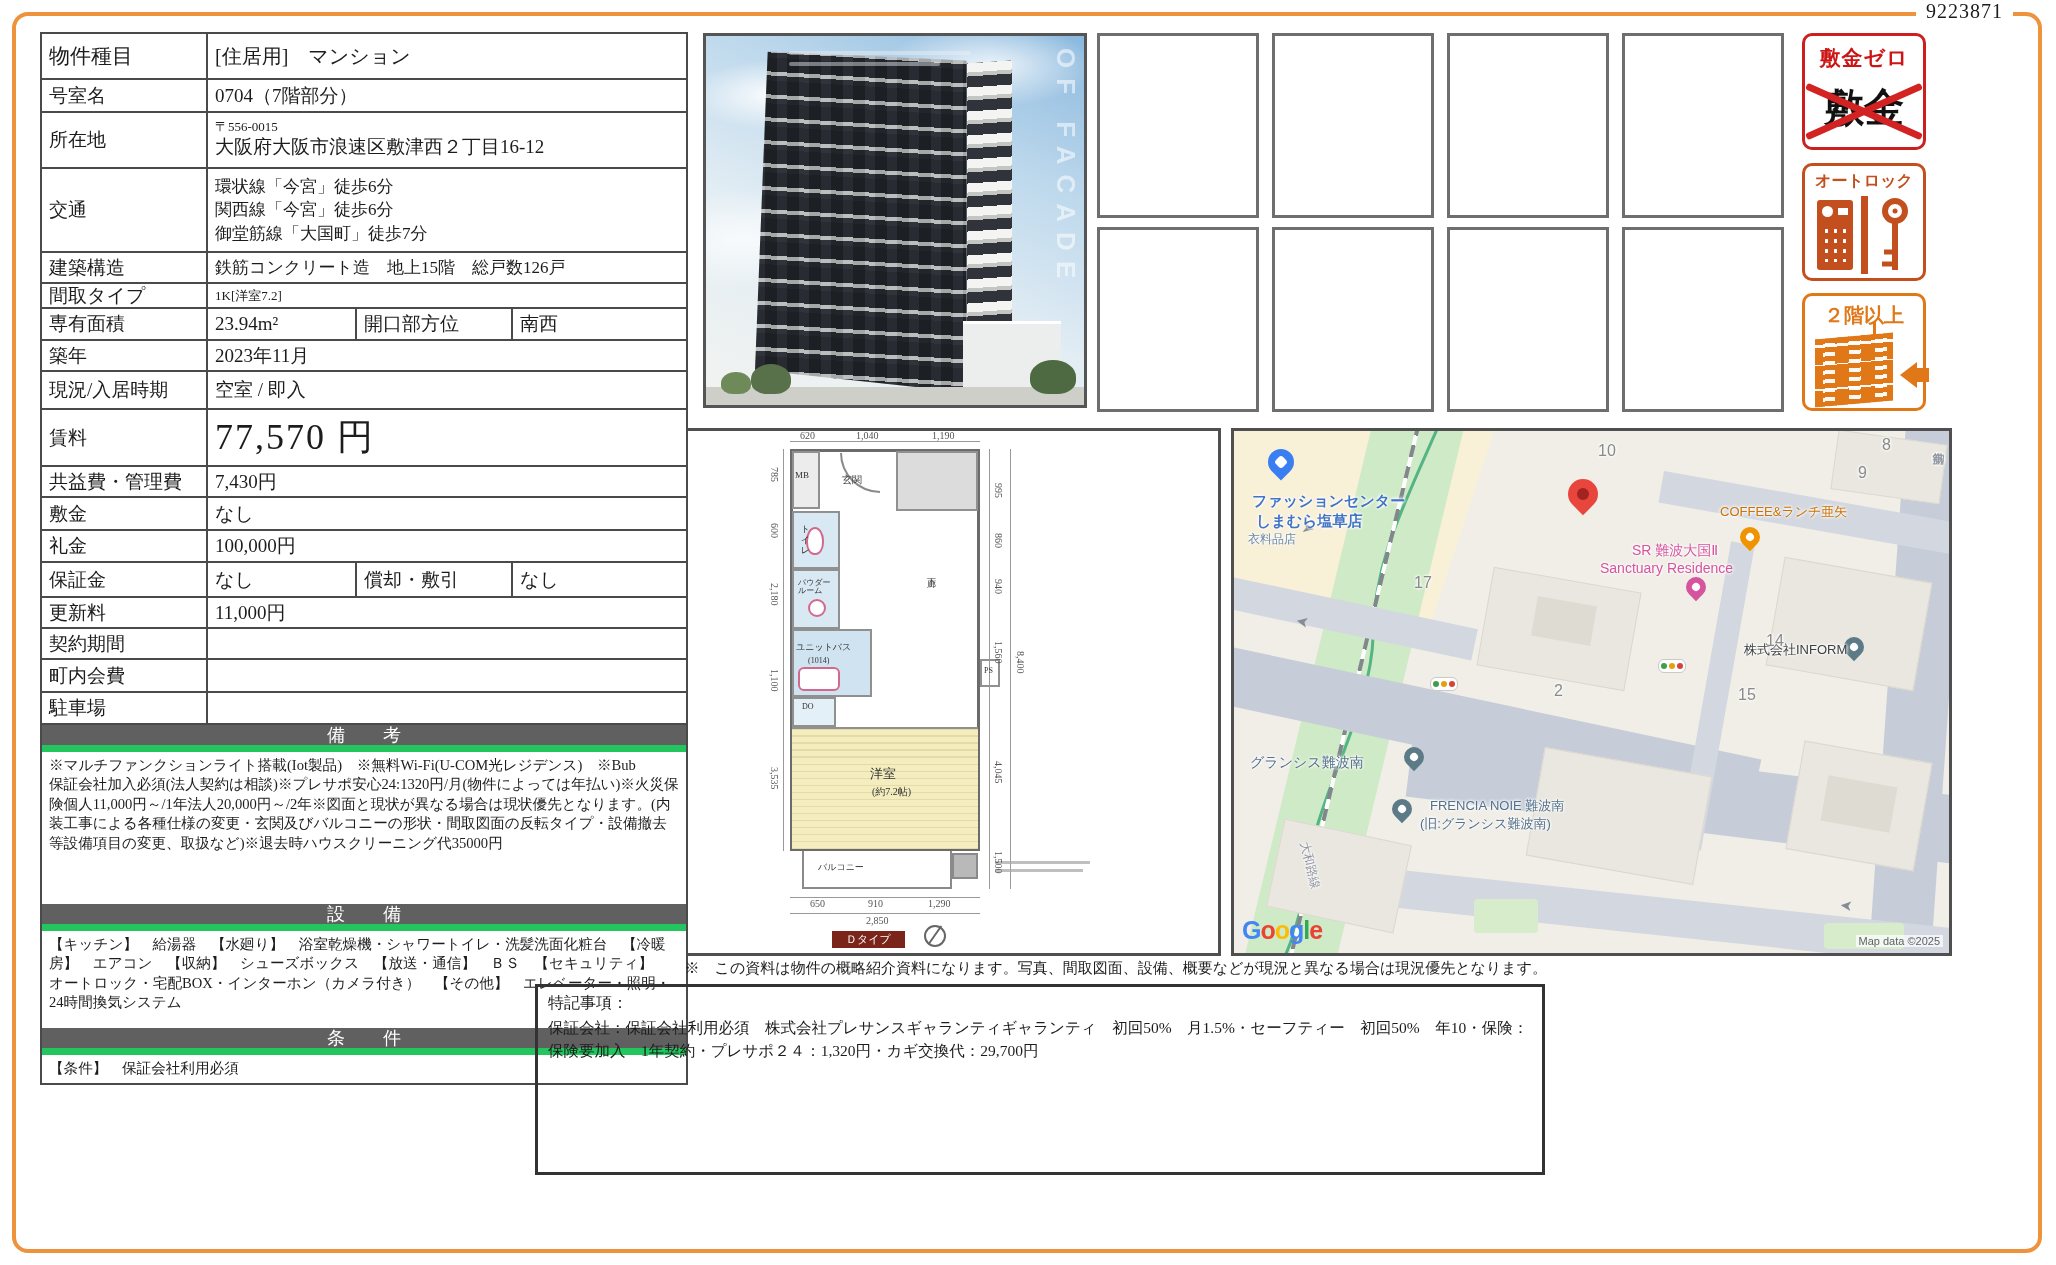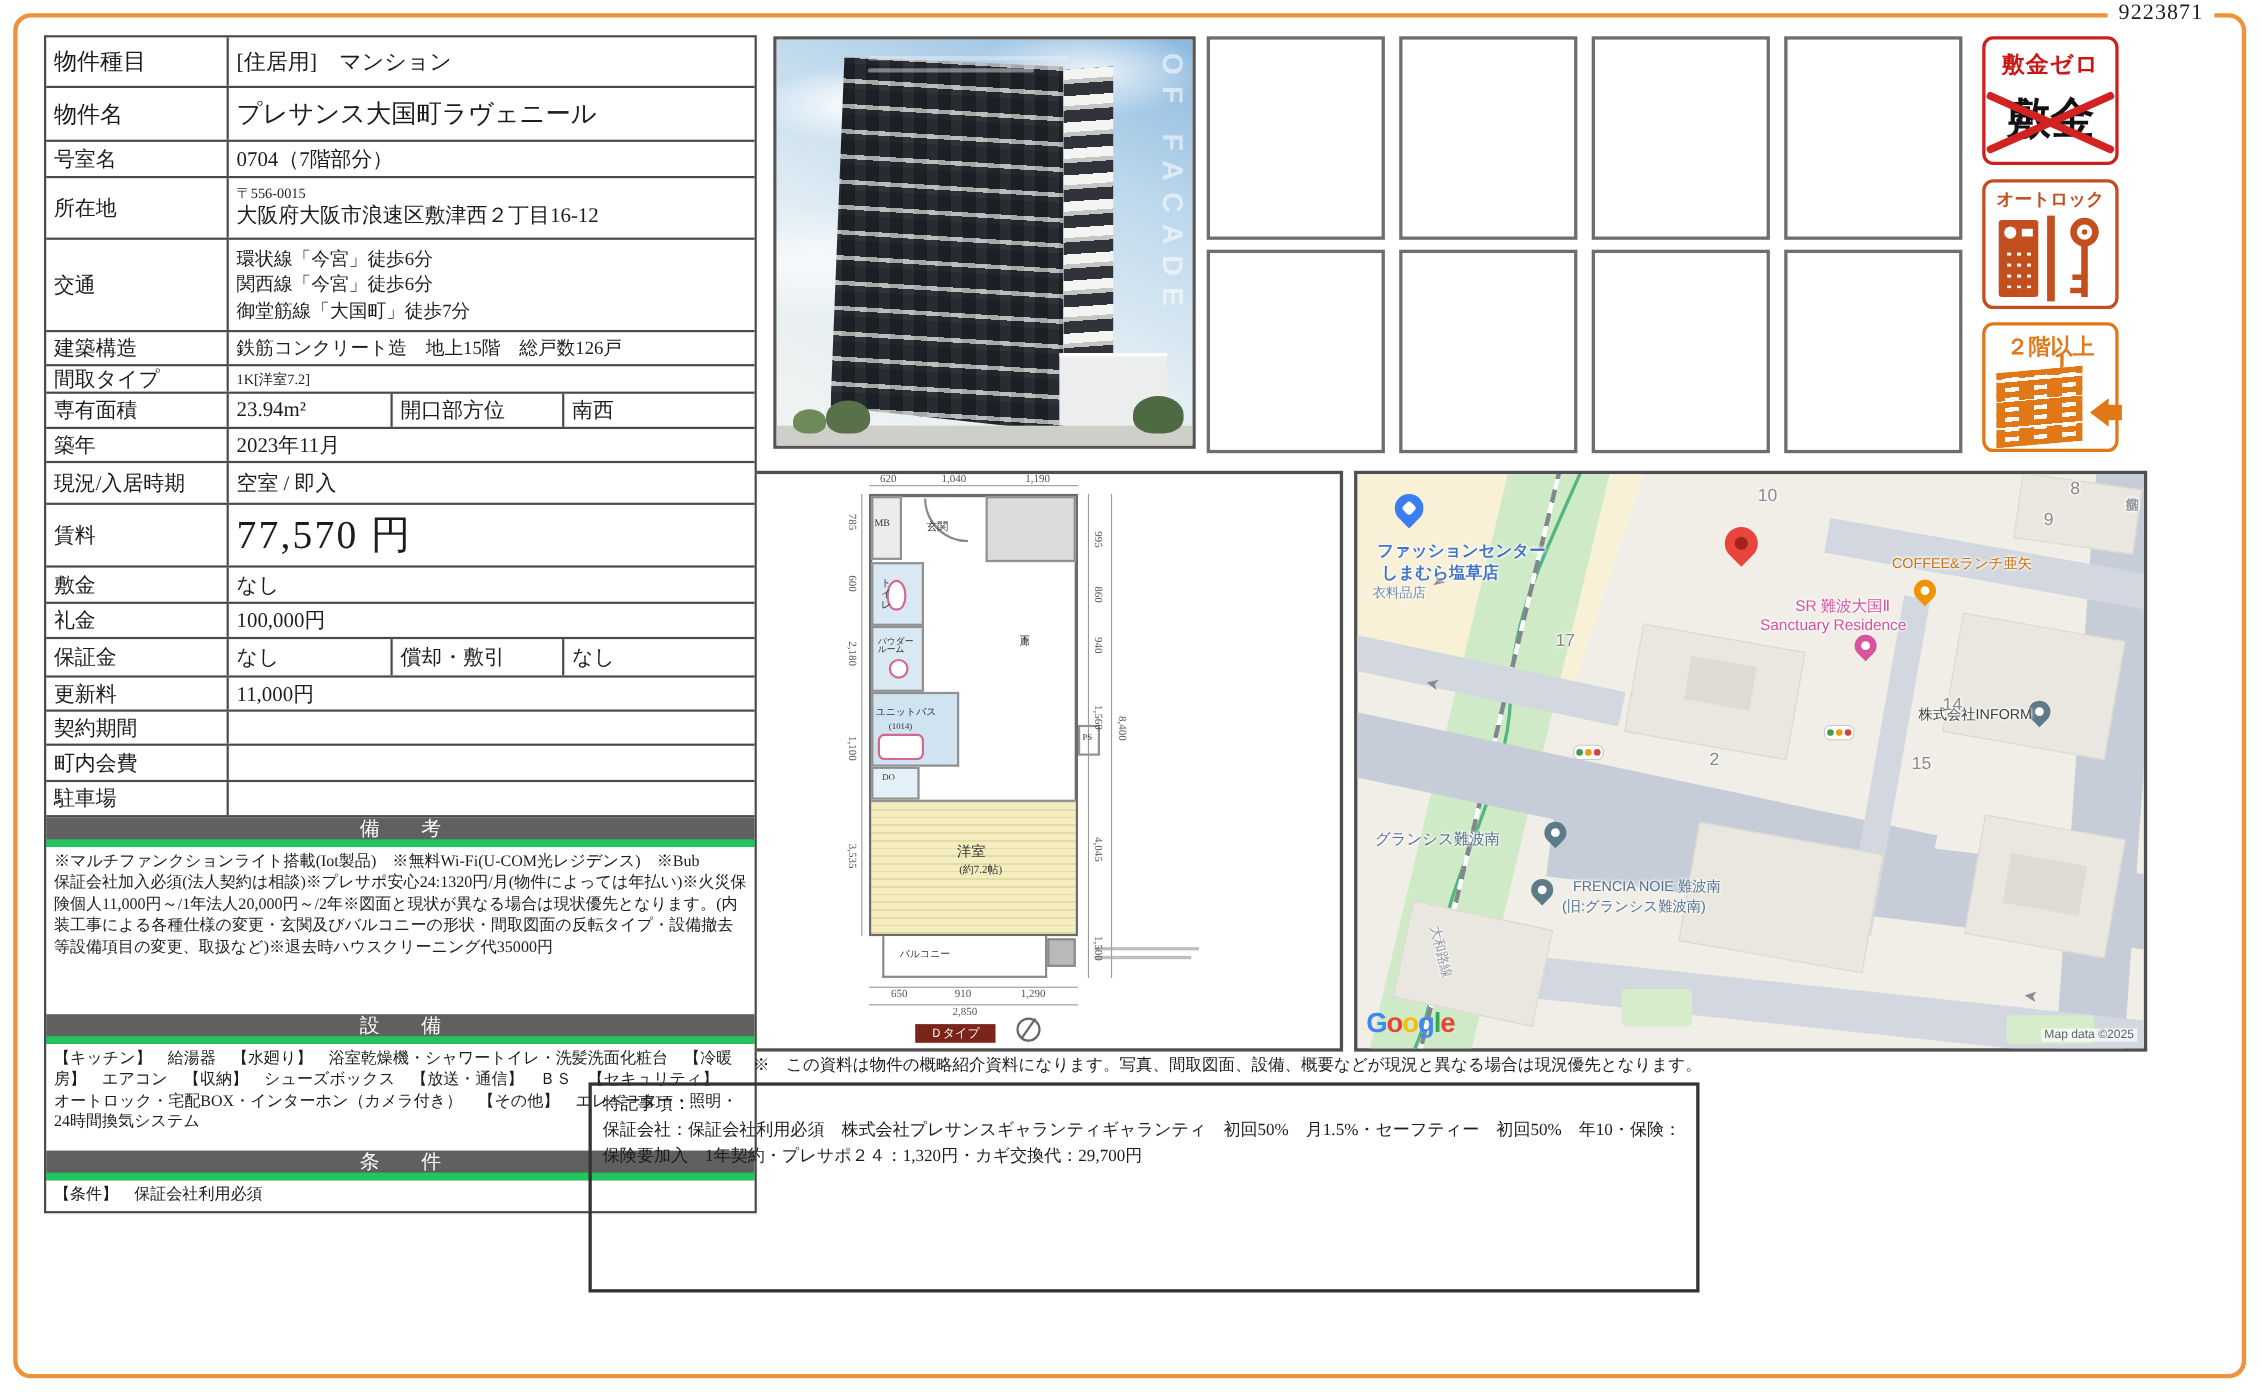--- a/index.html
+++ b/index.html
@@ -137,24 +137,20 @@
 
 <div class="page">
   <div class="oborder"></div>
   <div class="docnum">9223871</div>
 
   <div class="ltable" id="ltable">
       <div class="trow" style="height: 46px;">
         <div class="cell lab" style="font-size: 21px;">物件種目</div>
         <div class="cell val" style="font-size: 20px;">[住居用]　マンション</div>
       </div>
-      <div class="trow" style="height: 49px;">
-        <div class="cell lab" style="font-size: 21px;">物件名</div>
-        <div class="cell val" style="font-size: 23px;">プレサンス大国町ラヴェニール</div>
-      </div>
       <div class="trow" style="height: 33px;">
         <div class="cell lab" style="font-size: 19px;">号室名</div>
         <div class="cell val" style="font-size: 19px;">0704（7階部分）</div>
       </div>
       <div class="trow" style="height: 56px;">
         <div class="cell lab" style="font-size: 19px;">所在地</div>
         <div class="cell val" style="font-size: 19px;">
           <div class="postal">〒556-0015</div>
           <div style="font-size: 19px;">大阪府大阪市浪速区敷津西２丁目16-12</div>
         </div>
@@ -185,20 +181,24 @@
         <div class="cell lab" style="font-size: 19px;">築年</div>
         <div class="cell val" style="font-size: 19px;">2023年11月</div>
       </div>
       <div class="trow" style="height: 38px;">
         <div class="cell lab" style="font-size: 19px;">現況/入居時期</div>
         <div class="cell val" style="font-size: 19px;">空室 / 即入</div>
       </div>
       <div class="trow" style="height: 57px;">
         <div class="cell lab" style="font-size: 19px;">賃料</div>
         <div class="cell val" style="font-size: 36px; letter-spacing: 2px;">77,570 円</div>
+      </div>
+      <div class="trow" style="height: 31px;">
+        <div class="cell lab" style="font-size: 19px;">共益費・管理費</div>
+        <div class="cell val" style="font-size: 19px;">7,430円</div>
       </div>
       <div class="trow" style="height: 33px;">
         <div class="cell lab" style="font-size: 19px;">敷金</div>
         <div class="cell val" style="font-size: 19px;">なし</div>
       </div>
       <div class="trow" style="height: 32px;">
         <div class="cell lab" style="font-size: 19px;">礼金</div>
         <div class="cell val" style="font-size: 19px;">100,000円</div>
       </div>
       <div class="trow" style="height: 35px;">

